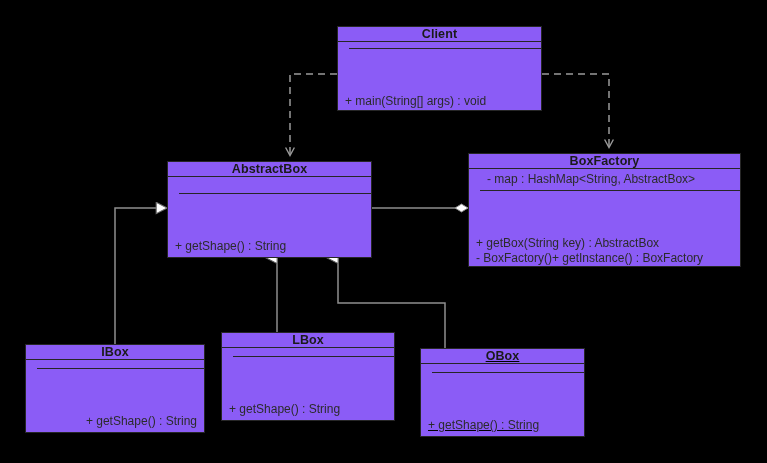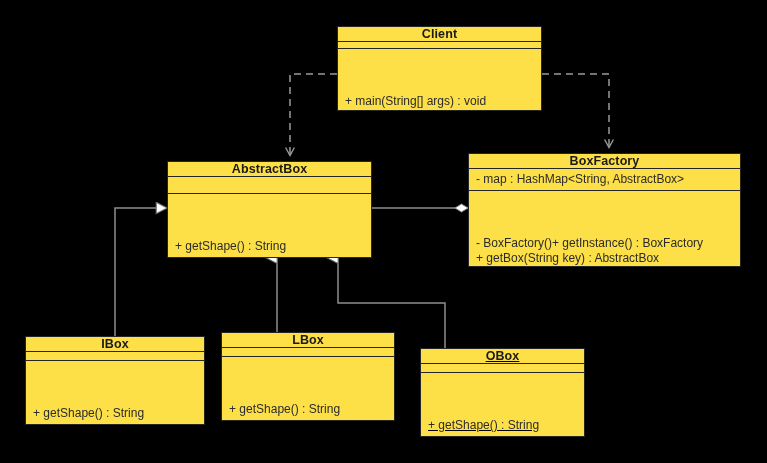--- a/index.html
+++ b/index.html
@@ -22,21 +22,21 @@
   }
   #diagram-svg {
     position: absolute;
     top: 0;
     left: 0;
     width: 767px;
     height: 463px;
   }
   .uml-class {
     position: absolute;
-    background: #fde047;
+    background: #8b5cf6;
     border: 1.6px solid #262626;
     box-sizing: border-box;
     display: flex;
     flex-direction: column;
     overflow: hidden;
   }
   .uml-name-compartment {
     display: flex;
     align-items: center;
     justify-content: center;
@@ -47,20 +47,21 @@
     border-bottom: 1.6px solid #262626;
     box-sizing: border-box;
   }
   .uml-attr-compartment {
     border-bottom: 1.6px solid #262626;
     box-sizing: border-box;
     padding: 3px 7px;
     display: flex;
     flex-direction: column;
     justify-content: center;
+    margin-left: 11px;
   }
   .uml-op-compartment {
     box-sizing: border-box;
     padding: 3px 7px;
     display: flex;
     flex-direction: column;
     justify-content: center;
     flex: 1 1 auto;
     margin-top: 42px;
   }
@@ -130,26 +131,26 @@
       <div class="uml-member">+ getShape() : String</div>
     </div>
   </div>
 
   <div class="uml-class" style="left:468px; top:153px; width:273px; height:114px;">
     <div class="uml-name-compartment" style="height:42px;">BoxFactory</div>
     <div class="uml-attr-compartment" style="height:30px;">
       <div class="uml-member">- map : HashMap&lt;String, AbstractBox&gt;</div>
     </div>
     <div class="uml-op-compartment">
+      <div class="uml-member">+ getBox(String key) : AbstractBox</div>
       <div class="uml-member">- BoxFactory()+ getInstance() : BoxFactory</div>
-      <div class="uml-member">+ getBox(String key) : AbstractBox</div>
     </div>
   </div>
 
-  <div class="uml-class" style="left:25px; top:336px; width:180px; height:89px;">
+  <div class="uml-class" style="left:25px; top:344px; width:180px; height:89px;text-align:right;">
     <div class="uml-name-compartment" style="height:28px;">IBox</div>
     <div class="uml-attr-compartment empty-compartment-spacer" style="height:30px;"></div>
     <div class="uml-op-compartment">
       <div class="uml-member">+ getShape() : String</div>
     </div>
   </div>
 
   <div class="uml-class" style="left:221px; top:332px; width:174px; height:89px;">
     <div class="uml-name-compartment" style="height:28px;">LBox</div>
     <div class="uml-attr-compartment empty-compartment-spacer" style="height:30px;"></div>

